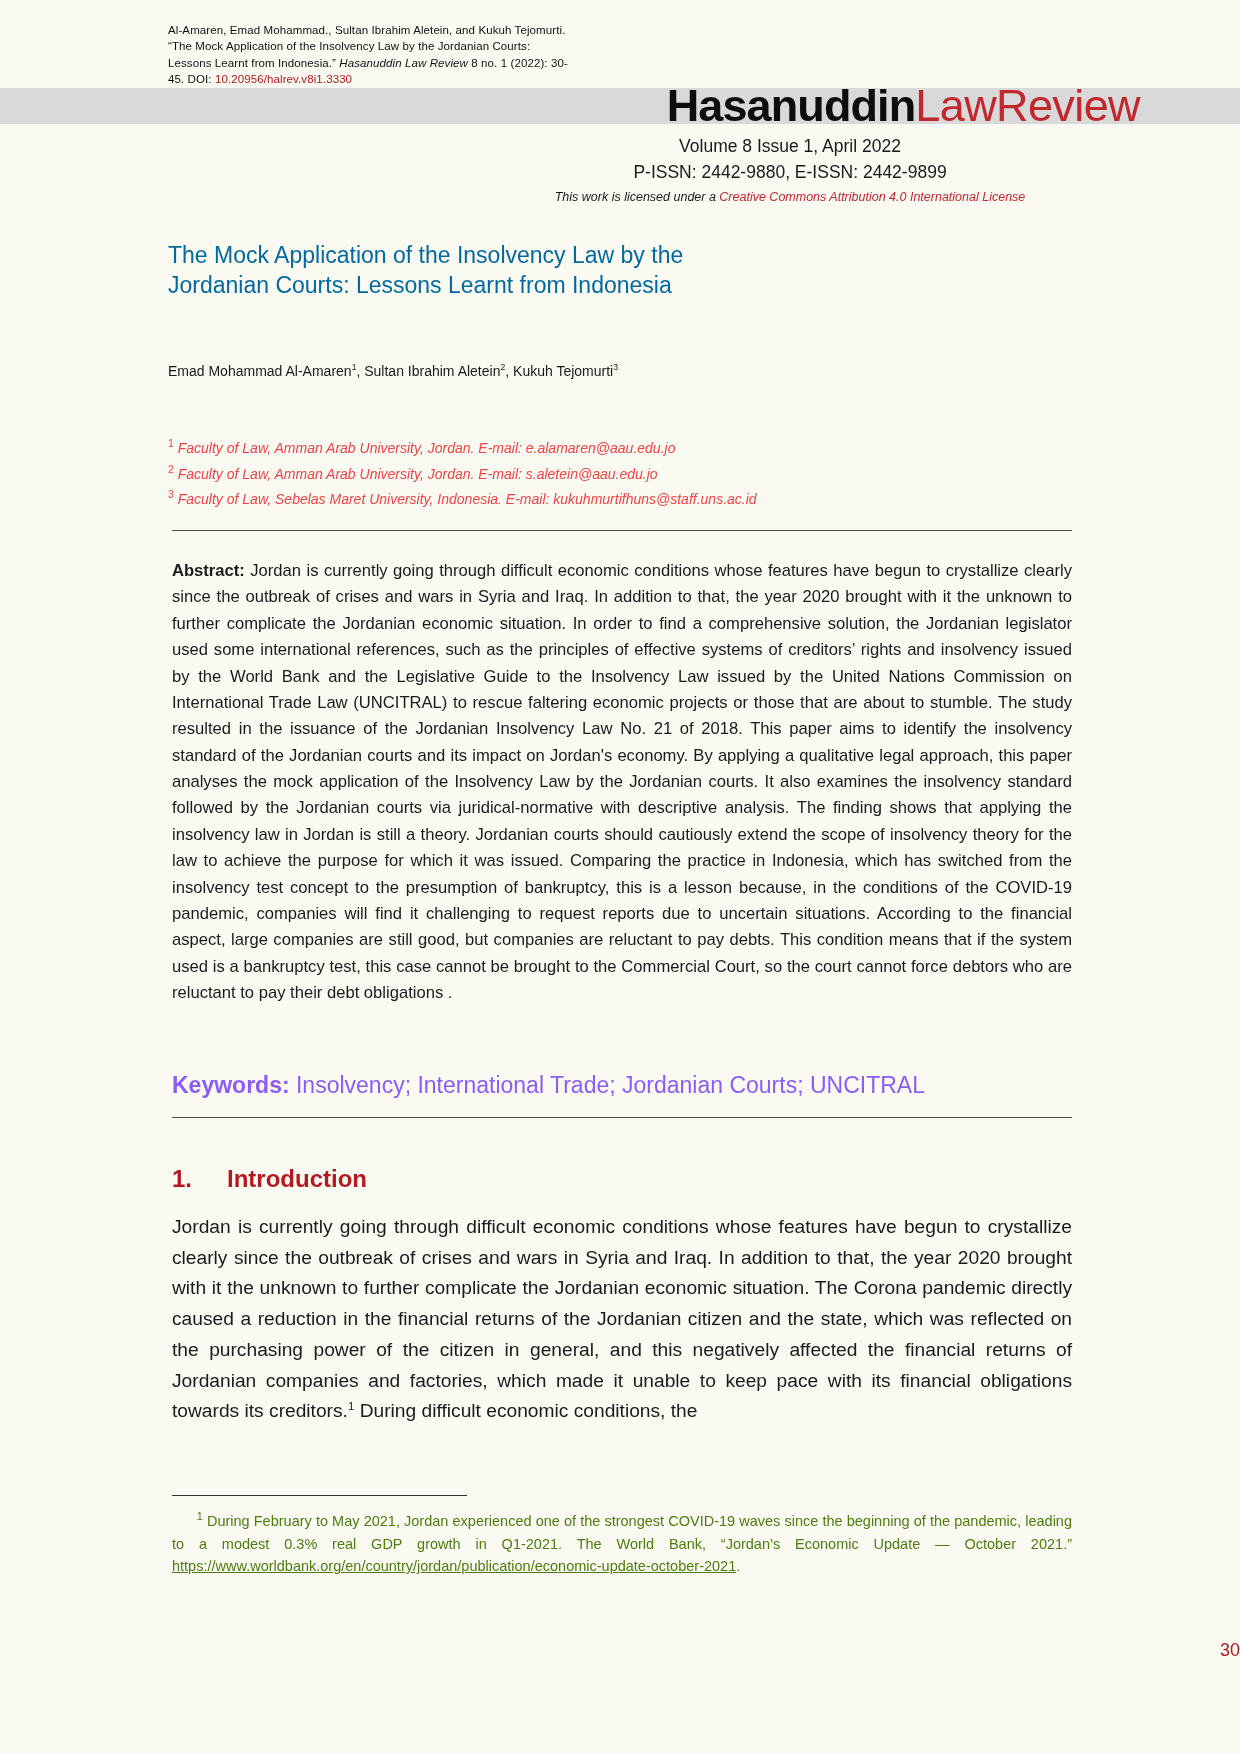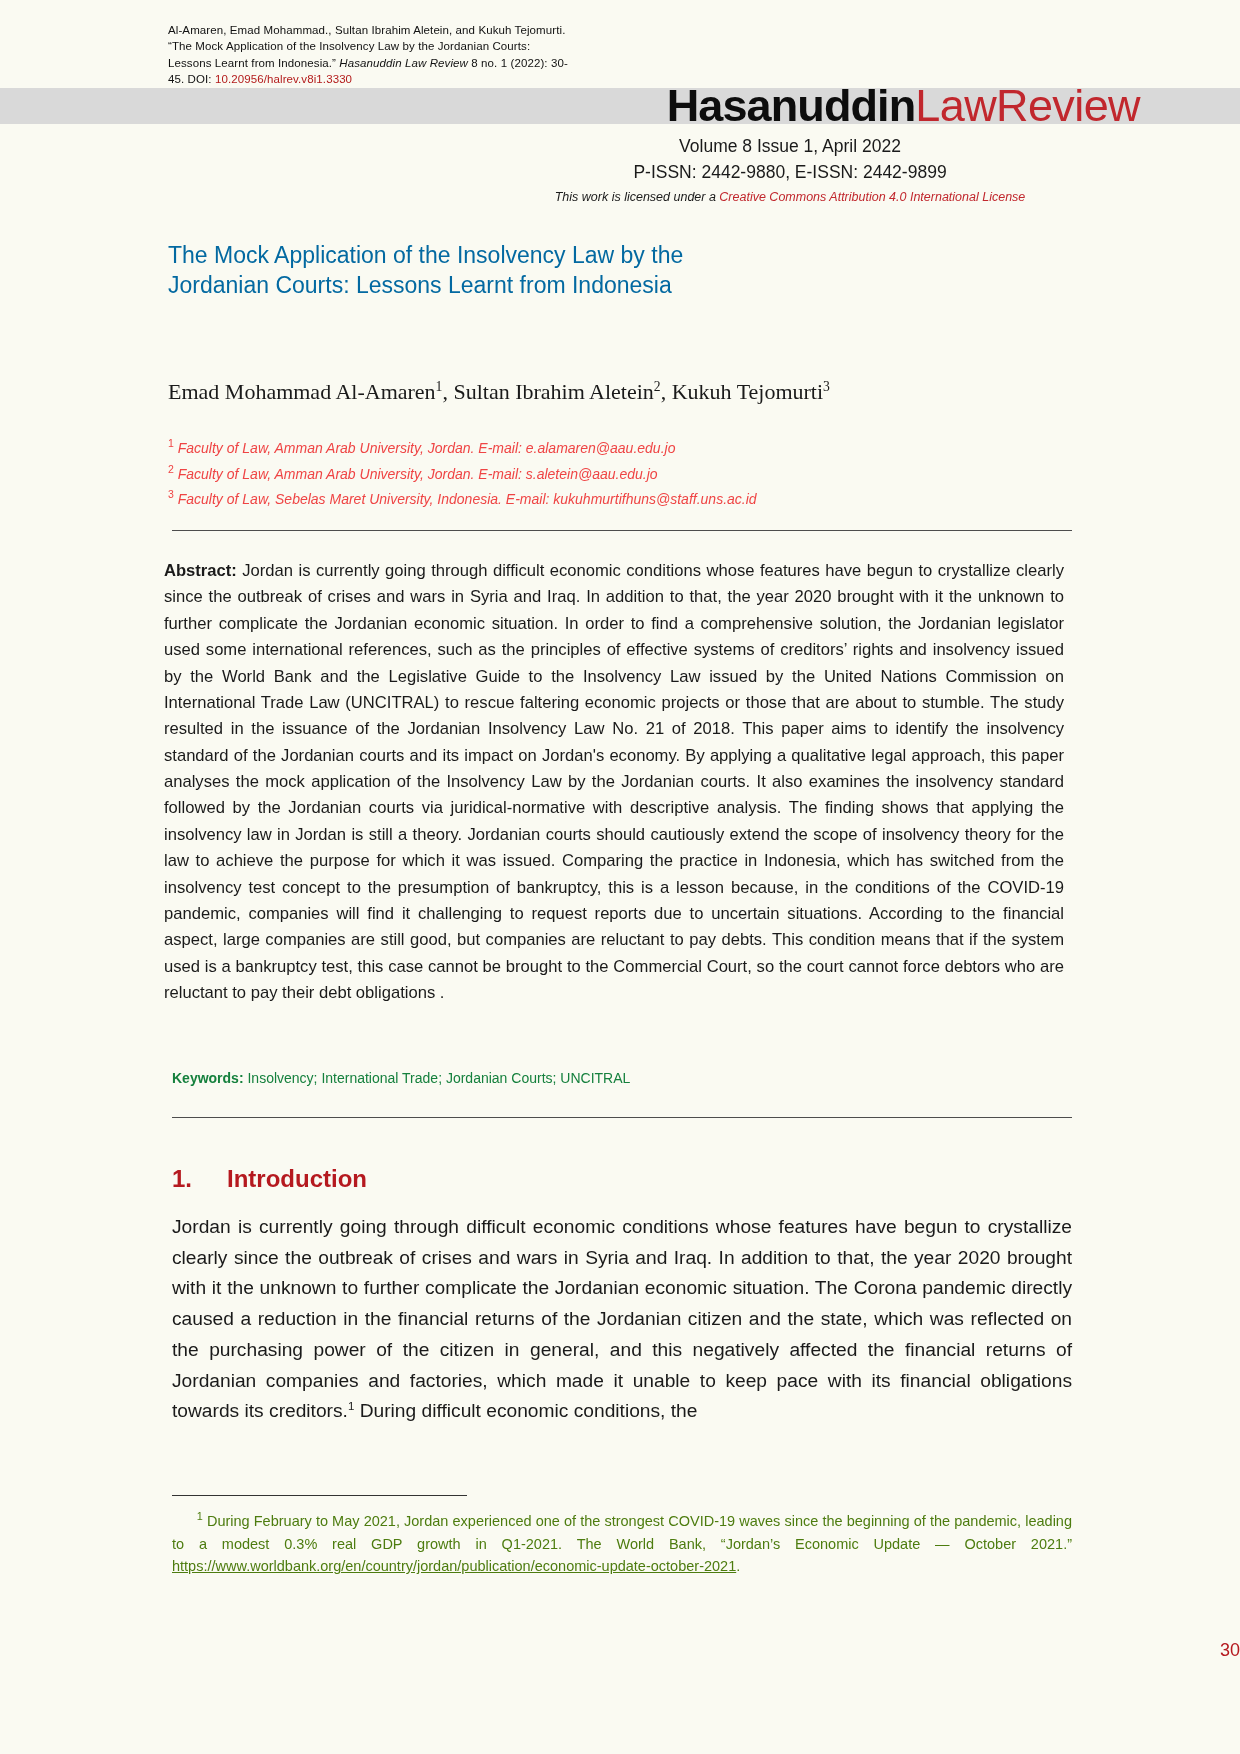--- a/index.html
+++ b/index.html
@@ -103,26 +103,25 @@
     line-height: 1.32;
     text-align: justify;
     color: #0369a1;
   }
   .title .l2 { text-align: left; display: block; }
 
   
   .authors {
     position: absolute;
     left: 168px;
-    top: 378px;
+    top: 362px;
     width: 905px;
-    font-size: 22px;
+    font-size: 14px;
     line-height: 1.3;
     color: #1a1a1a;
-    font-family: Liberation Serif, serif;
   }
   .authors sup { font-size: 0.62em; }
 
   
   .affils {
     position: absolute;
     left: 168px;
     top: 434px;
     width: 905px;
     font-size: 14px;
@@ -139,39 +138,39 @@
     width: 900px;
     height: 0;
     border-top: 1.6px solid #4d4d4d;
   }
   .rule-abs-top { top: 530px; }
   .rule-abs-bottom { top: 1117px; }
 
   
   .abstract {
     position: absolute;
-    left: 164px;
+    left: 172px;
     top: 558px;
     width: 900px;
     font-size: 16.6px;
     line-height: 1.59;
     text-align: justify;
     color: #1a1a1a;
     text-justify: inter-word;
   }
   .abstract b { font-weight: bold; }
 
   .keywords {
     position: absolute;
     left: 172px;
     top: 1068px;
     width: 900px;
-    font-size: 14px;
+    font-size: 23px;
     line-height: 1.5;
-    color: #15803d;
+    color: #8b5cf6;
   }
   .keywords b { font-weight: bold; }
 
   
   .sec-head {
     position: absolute;
     left: 172px;
     top: 1165px;
     width: 900px;
     font-size: 24px;

